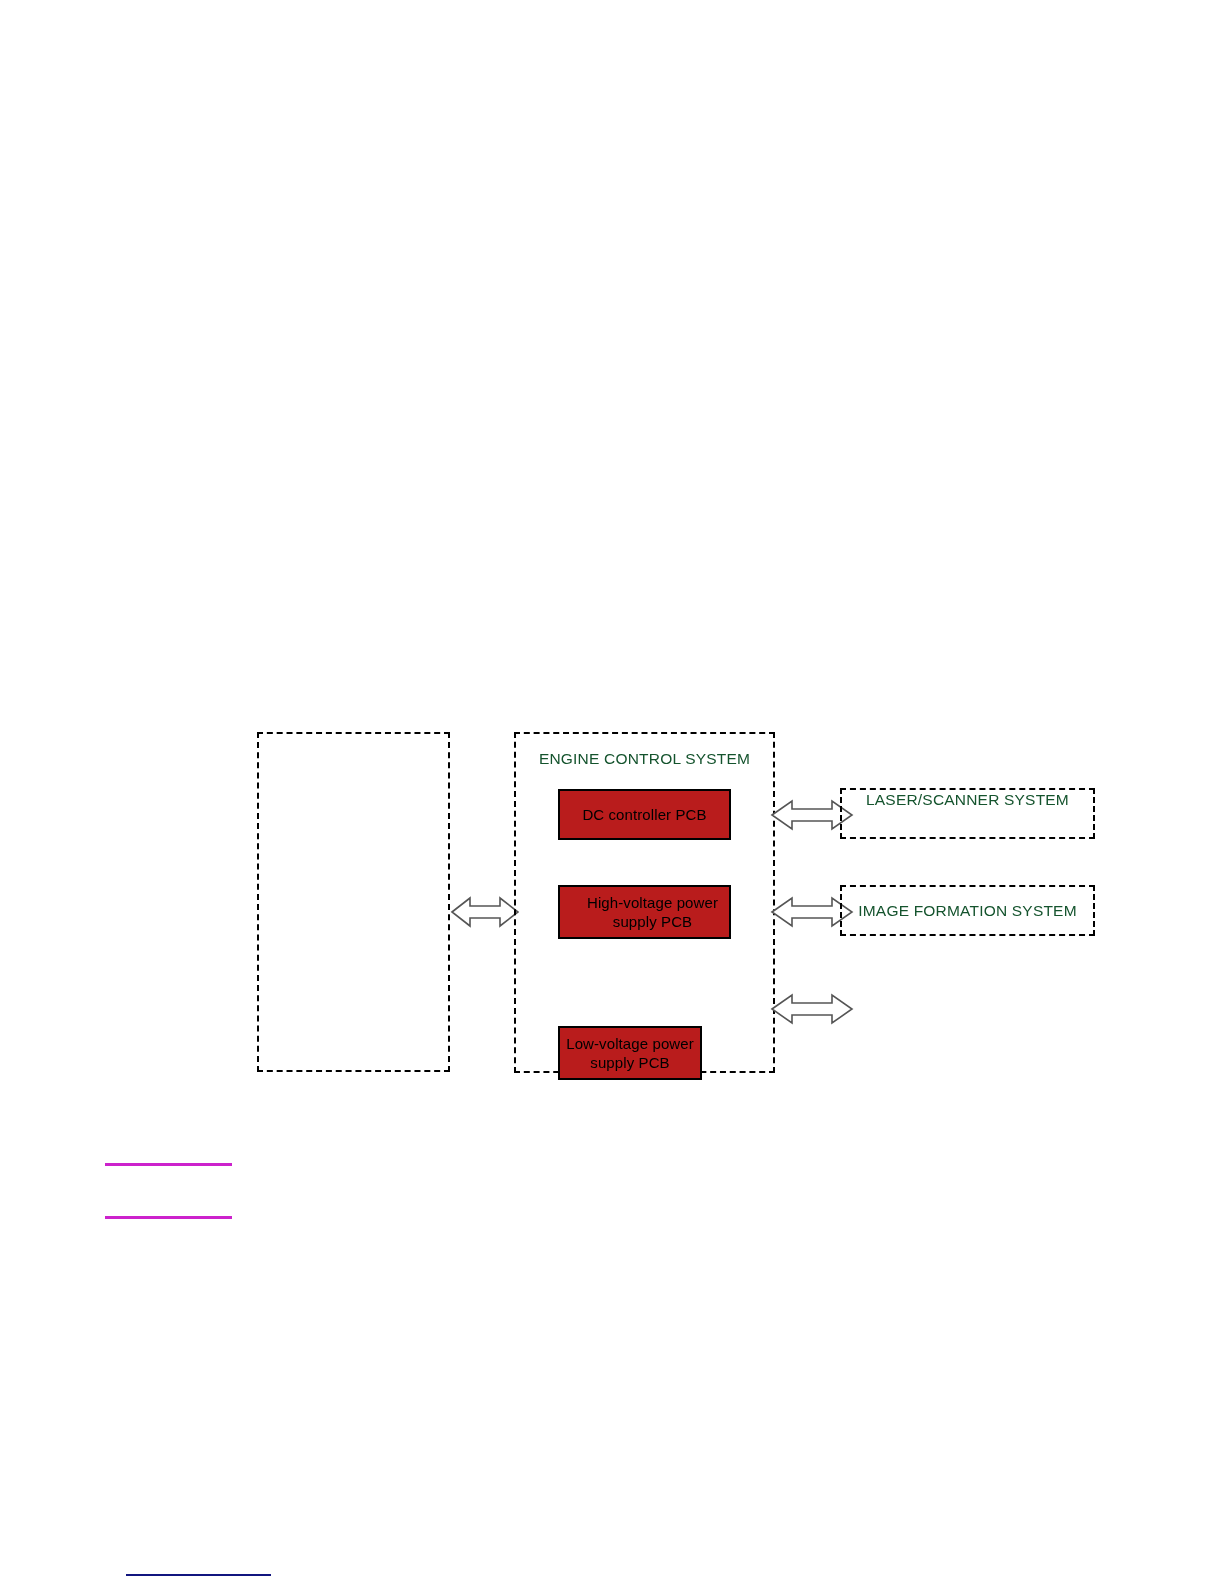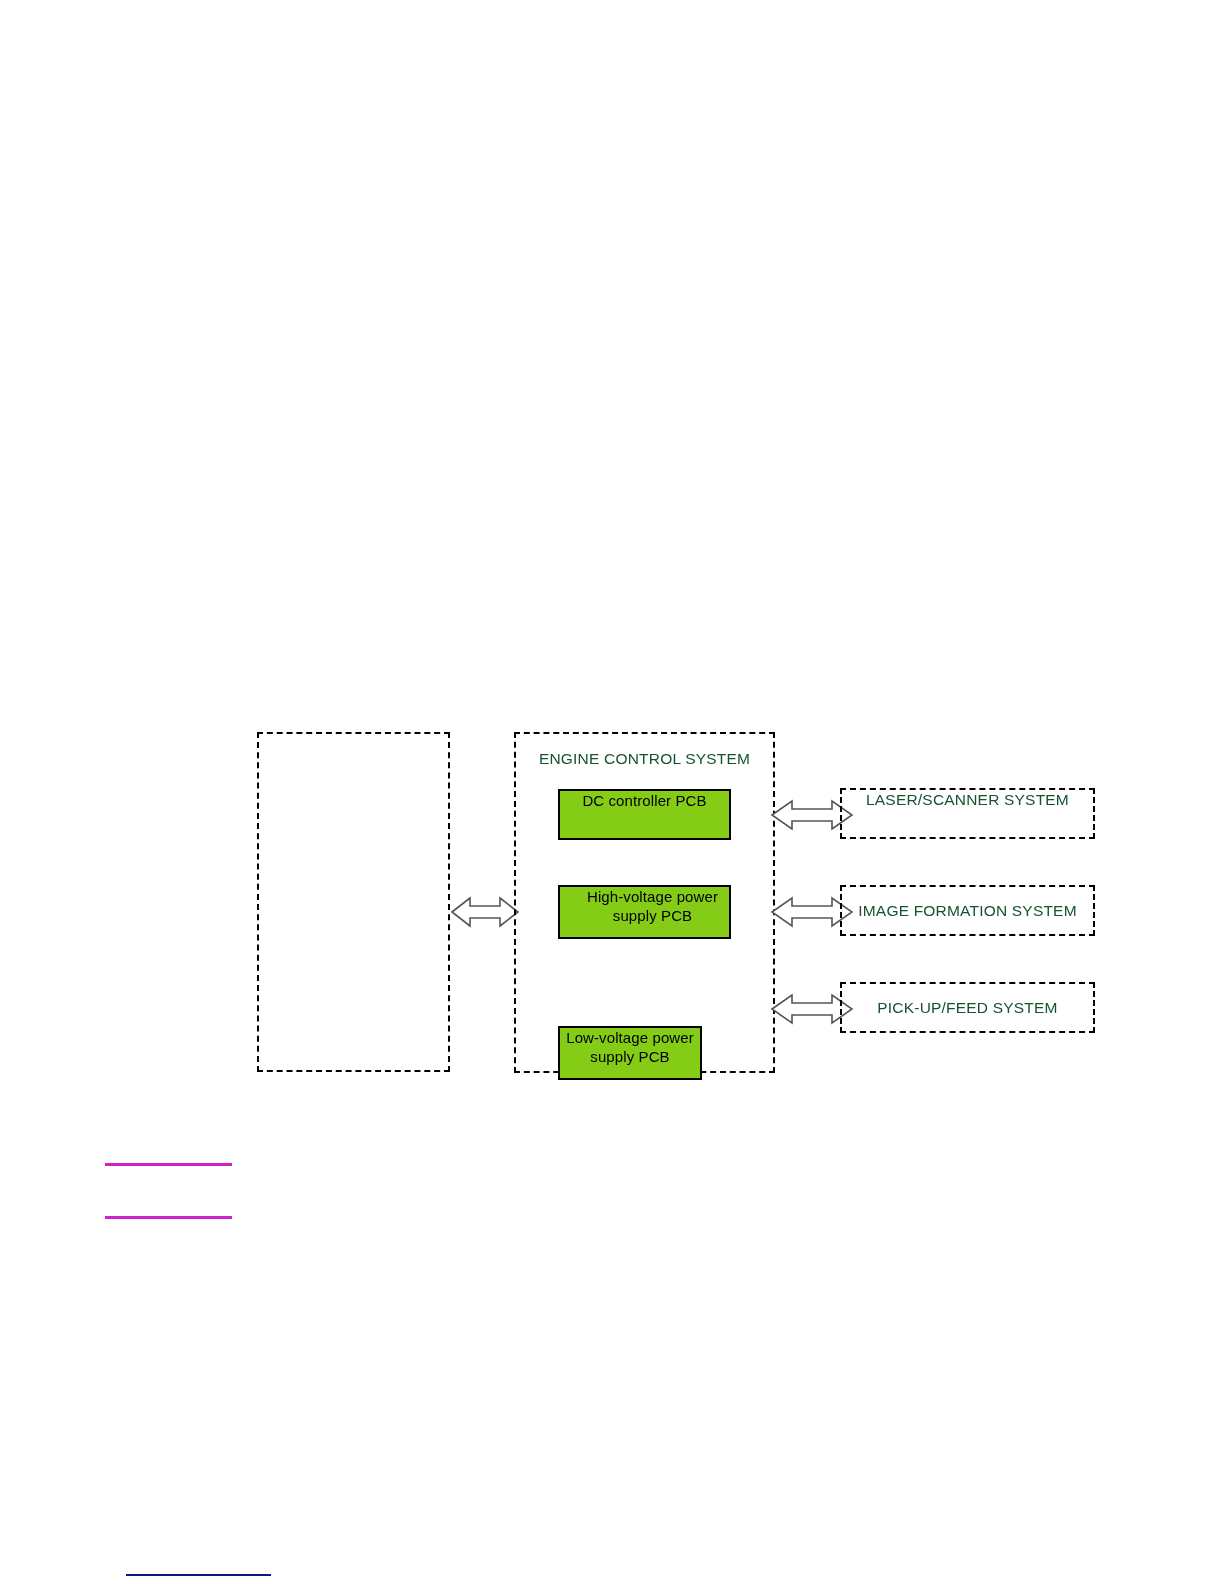--- a/index.html
+++ b/index.html
@@ -37,23 +37,23 @@
     box-sizing: border-box;
     border: 2px dashed #000000;
     background: transparent;
   }
 
   
   .solid-box {
     position: absolute;
     box-sizing: border-box;
     border: 2px solid #000000;
-    background: #84cc16;
-    display: flex;
-    align-items: flex-start;
+    background: #b91c1c;
+    display: flex;
+    align-items: center;
     justify-content: center;
     text-align: center;
   }
 
   .box-label {
     font-size: 15px;
     line-height: 19px;
     color: #000000;
     letter-spacing: 0.1px;
   }
@@ -262,23 +262,20 @@
     </div>
 
     <div class="dashed-box" id="laser-scanner-box">
       <span class="caps-label">LASER/SCANNER SYSTEM</span>
     </div>
 
     <div class="dashed-box" id="image-formation-box">
       <span class="caps-label">IMAGE FORMATION SYSTEM</span>
     </div>
 
-    <div class="dashed-box" id="pickup-feed-box">
-      <span class="caps-label">PICK-UP/FEED SYSTEM</span>
-    </div>
 
     <div class="magenta-rule" id="magenta-rule-1"></div>
     <div class="magenta-rule" id="magenta-rule-2"></div>
 
     <div id="footer-rule"></div>
 
   </div>
 </div>
 
 </body></html>

